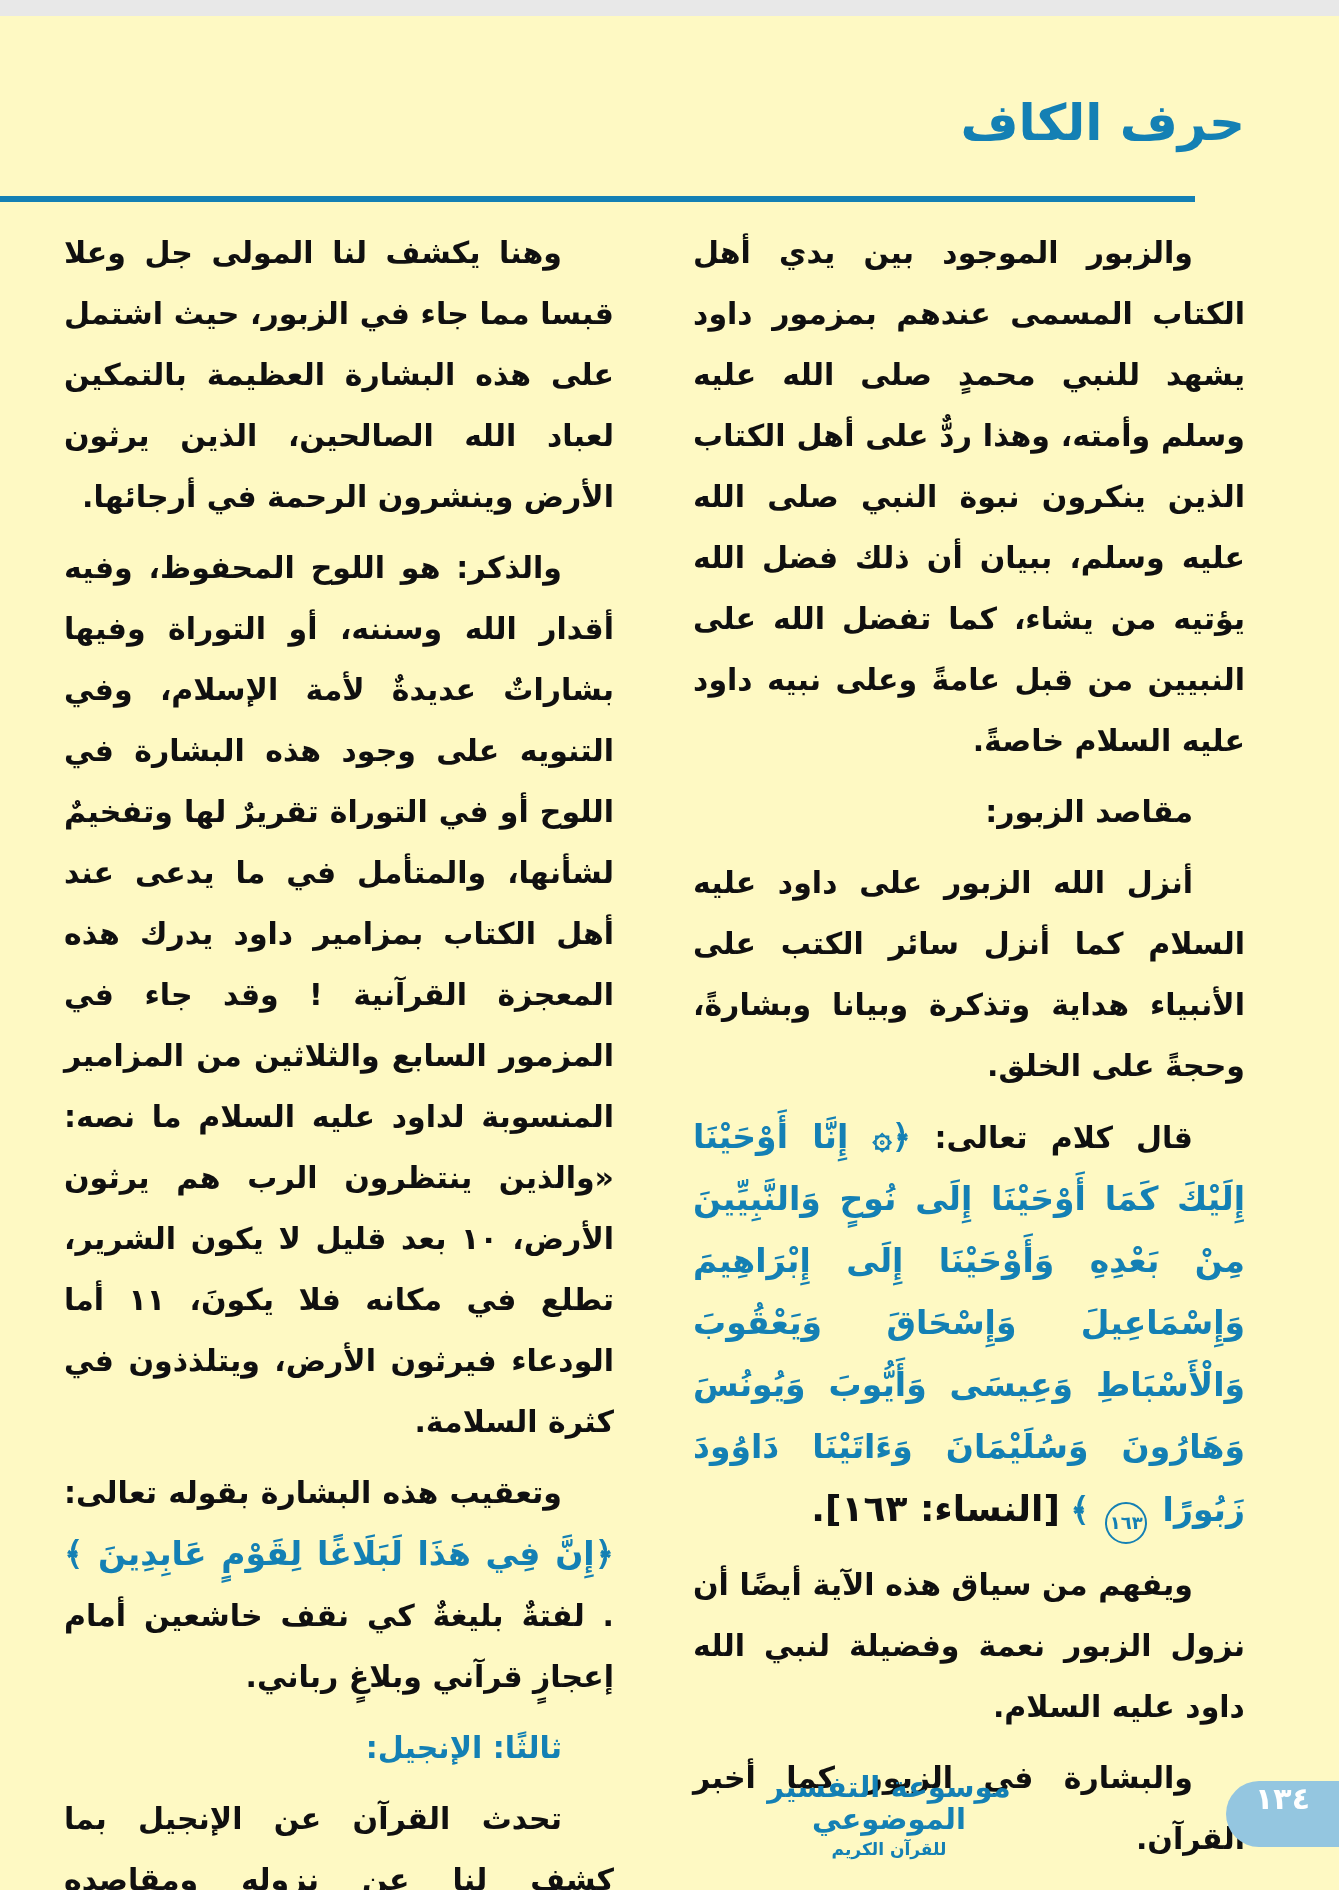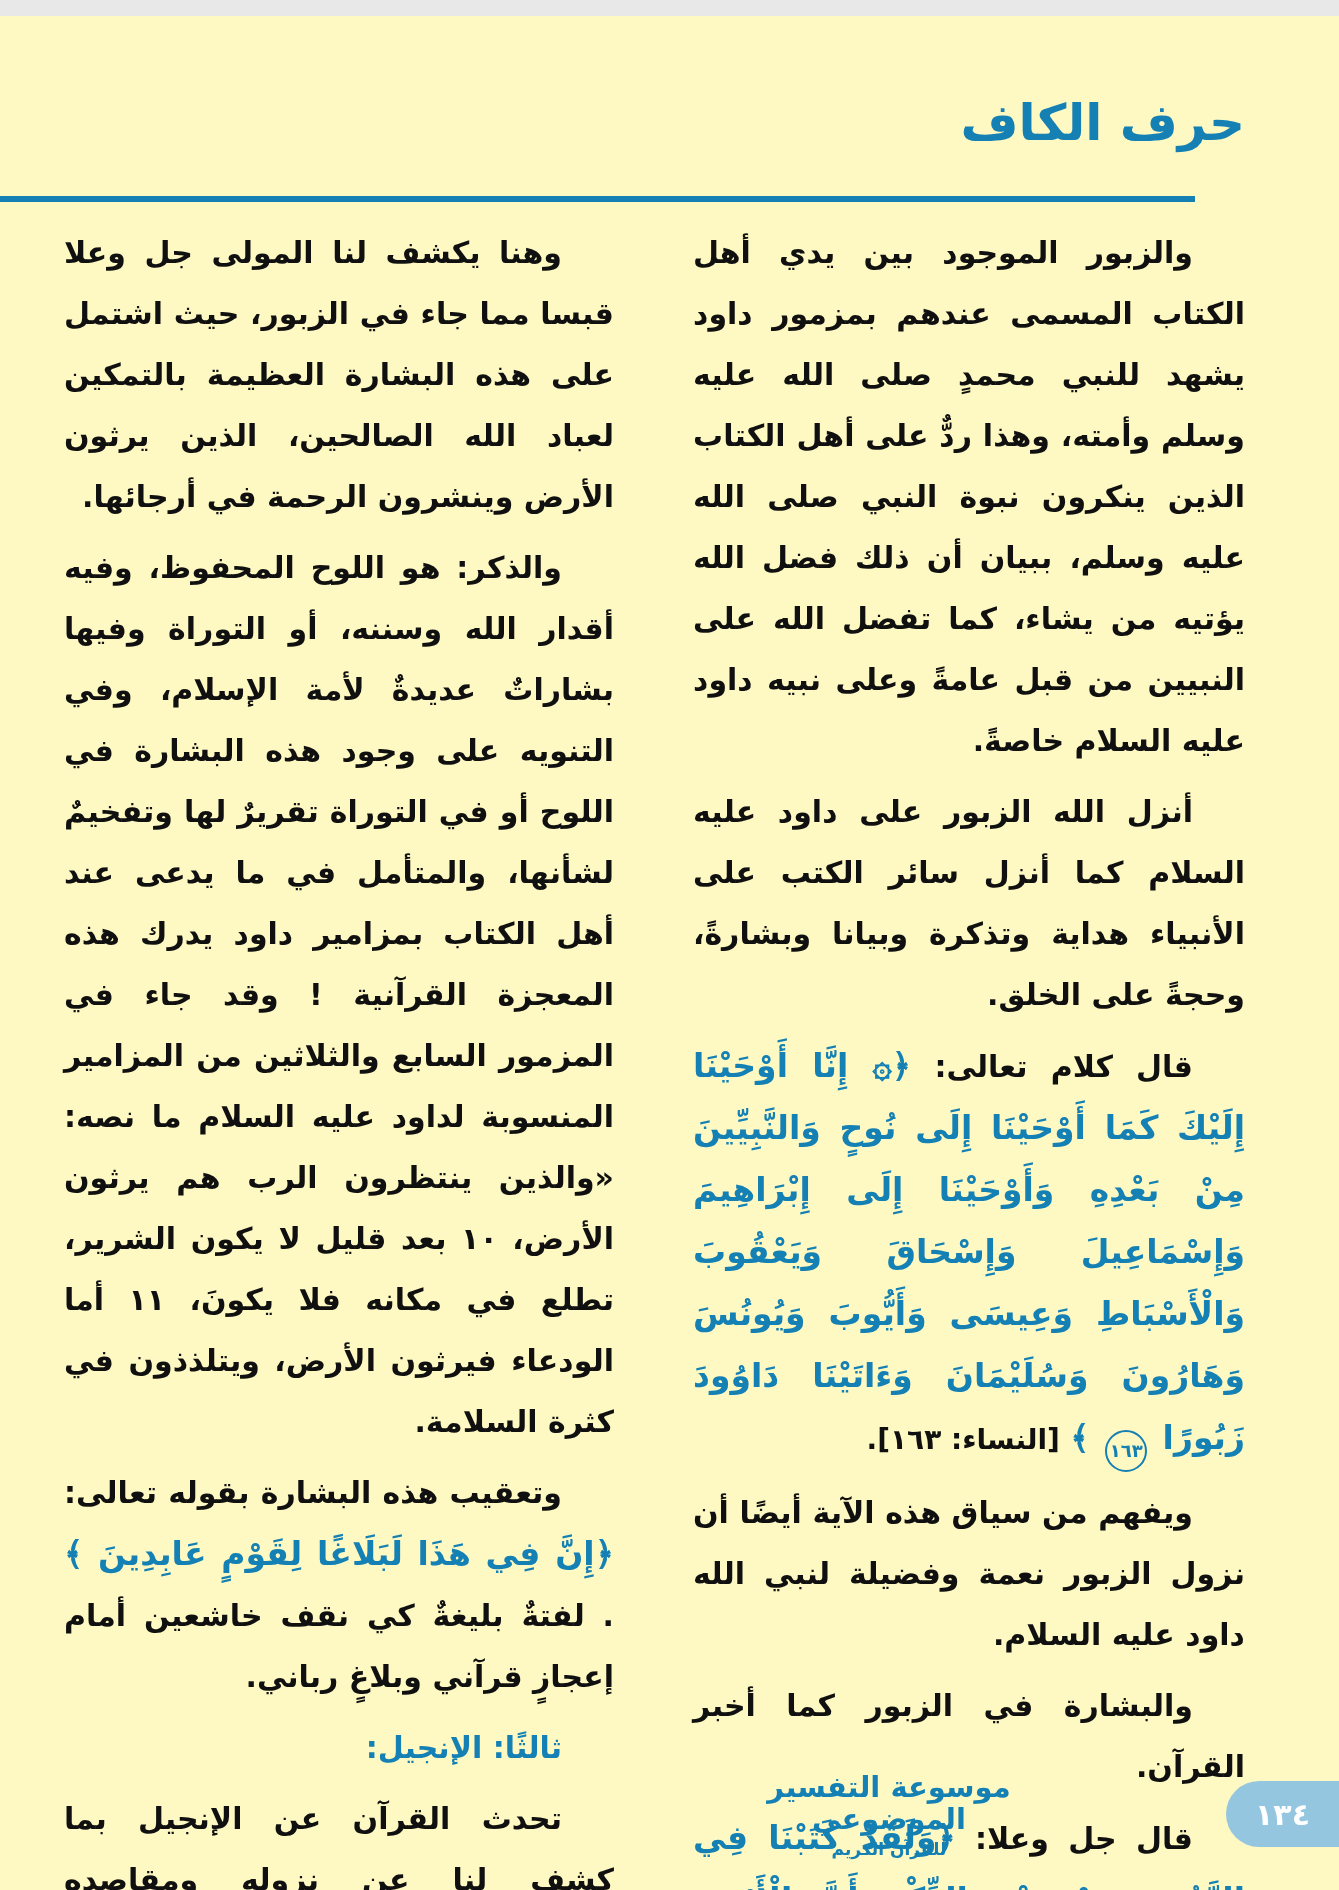--- a/index.html
+++ b/index.html
@@ -44,55 +44,56 @@
     display:inline-block;
     width:42px;height:42px;line-height:38px;
     border:2px solid var(--accent,#1480b4);
     border-radius:50%;
     box-sizing:border-box;
     font-size:18px;text-align:center;text-indent:0;
     color:var(--accent,#1480b4);
     vertical-align:-8px;
     margin:0 5px;
   }
-  .ref{color:var(--body,#101010);font-size:28px;}
+  .ref{color:var(--body,#101010);font-size:36px;}
   .teal{color:var(--accent,#1480b4);}
   .footer-logo{
     position:absolute;
     top:1756px;left:779px;width:282px;
     text-align:center;
     color:var(--accent,#1480b4);
     font-weight:bold;
     line-height:1.1;
   }
   .footer-logo .l1{font-size:29px;}
   .footer-logo .l2{font-size:17px;margin-top:4px;}
   .page-badge{
     position:absolute;
     top:1765px;right:0;
     width:113px;height:66px;
     background:var(--badge_bg,#94c6e0);
     border-radius:33px 0 0 33px;
-    display:flex;align-items:center;justify-content:center;
+    display:flex;align-items:flex-start;justify-content:center;
     color:var(--badge_text,#ffffff);
     font-size:30px;font-weight:bold;
   }
 </style>
 </head>
 <body>
 
 <div class="page">
 
   <div class="header-title">حرف الكاف</div>
 
   <div class="header-rule"></div>
 
   <div class="col col-right">
     <p><span>والزبور الموجود بين يدي أهل الكتاب المسمى عندهم بمزمور داود يشهد للنبي محمدٍ صلى الله عليه وسلم وأمته، وهذا ردٌّ على أهل الكتاب الذين ينكرون نبوة النبي صلى الله عليه وسلم، ببيان أن ذلك فضل الله يؤتيه من يشاء، كما تفضل الله على النبيين من قبل عامةً وعلى نبيه داود عليه السلام خاصةً.</span></p>
 
+    <p><span>مقاصد الزبور:</span></p>
 
     <p><span>أنزل الله الزبور على داود عليه السلام كما أنزل سائر الكتب على الأنبياء هداية وتذكرة وبيانا وبشارةً، وحجةً على الخلق.</span></p>
 
     <p>
       <span>قال كلام تعالى:</span>
       <span class="quran">﴿۞ إِنَّا أَوْحَيْنَا إِلَيْكَ كَمَا أَوْحَيْنَا إِلَى نُوحٍ وَالنَّبِيِّينَ مِنْ بَعْدِهِ وَأَوْحَيْنَا إِلَى إِبْرَاهِيمَ وَإِسْمَاعِيلَ وَإِسْحَاقَ وَيَعْقُوبَ وَالْأَسْبَاطِ وَعِيسَى وَأَيُّوبَ وَيُونُسَ وَهَارُونَ وَسُلَيْمَانَ وَءَاتَيْنَا دَاوُودَ زَبُورًا</span>
       <span class="ayah-num">١٦٣</span>
       <span class="quran">﴾</span>
       <span class="ref">[النساء: ١٦٣].</span>
     </p>

